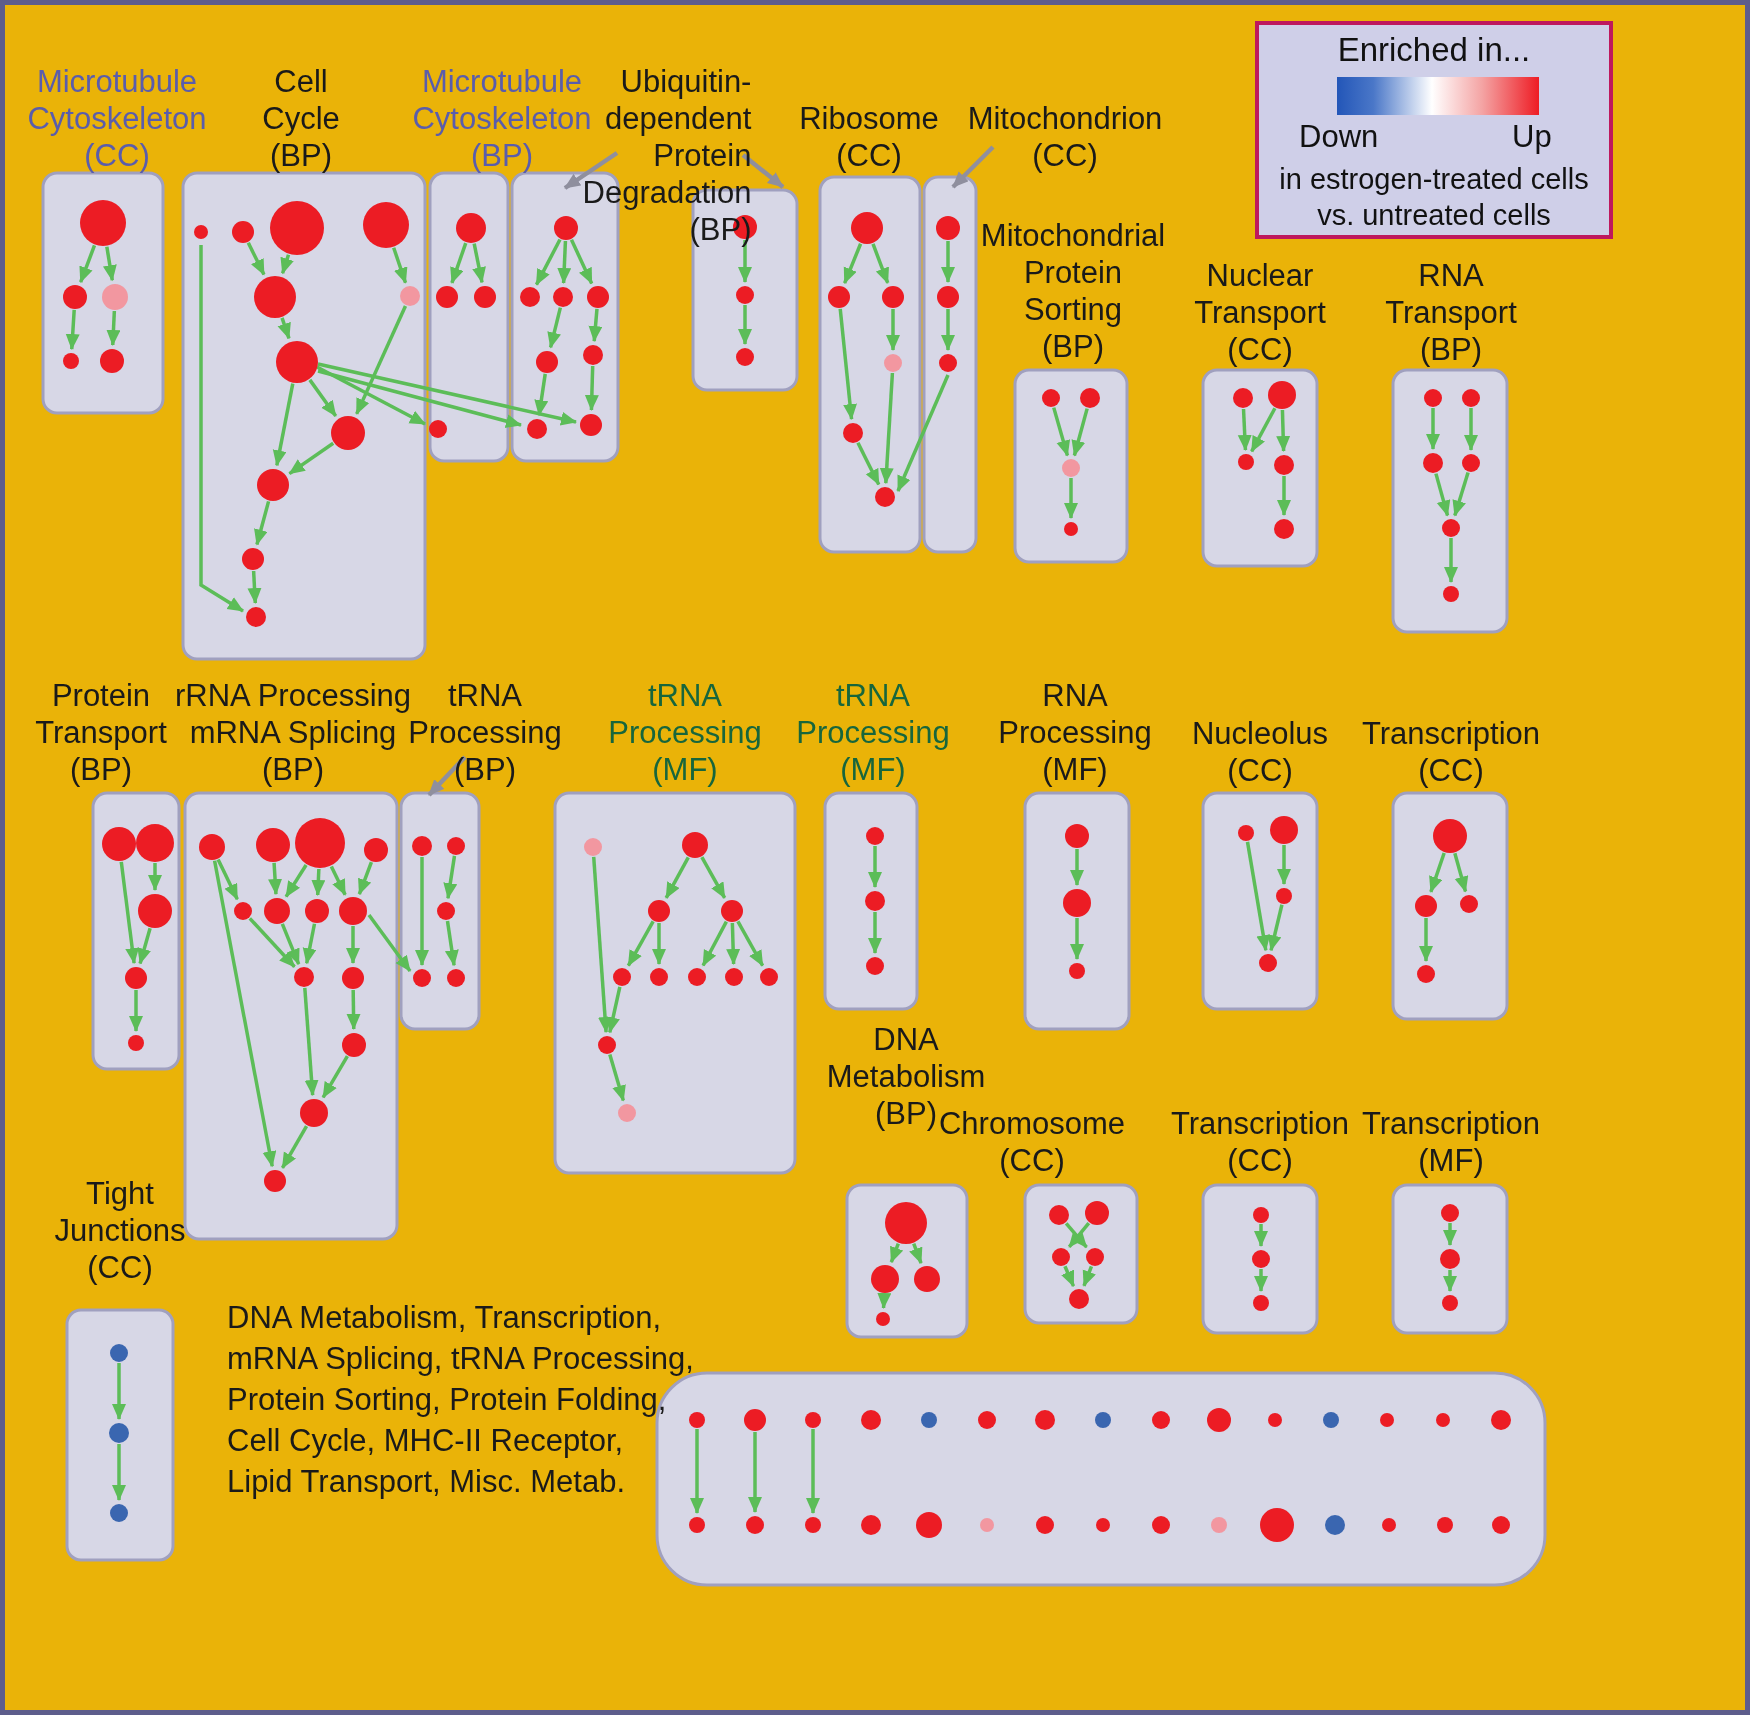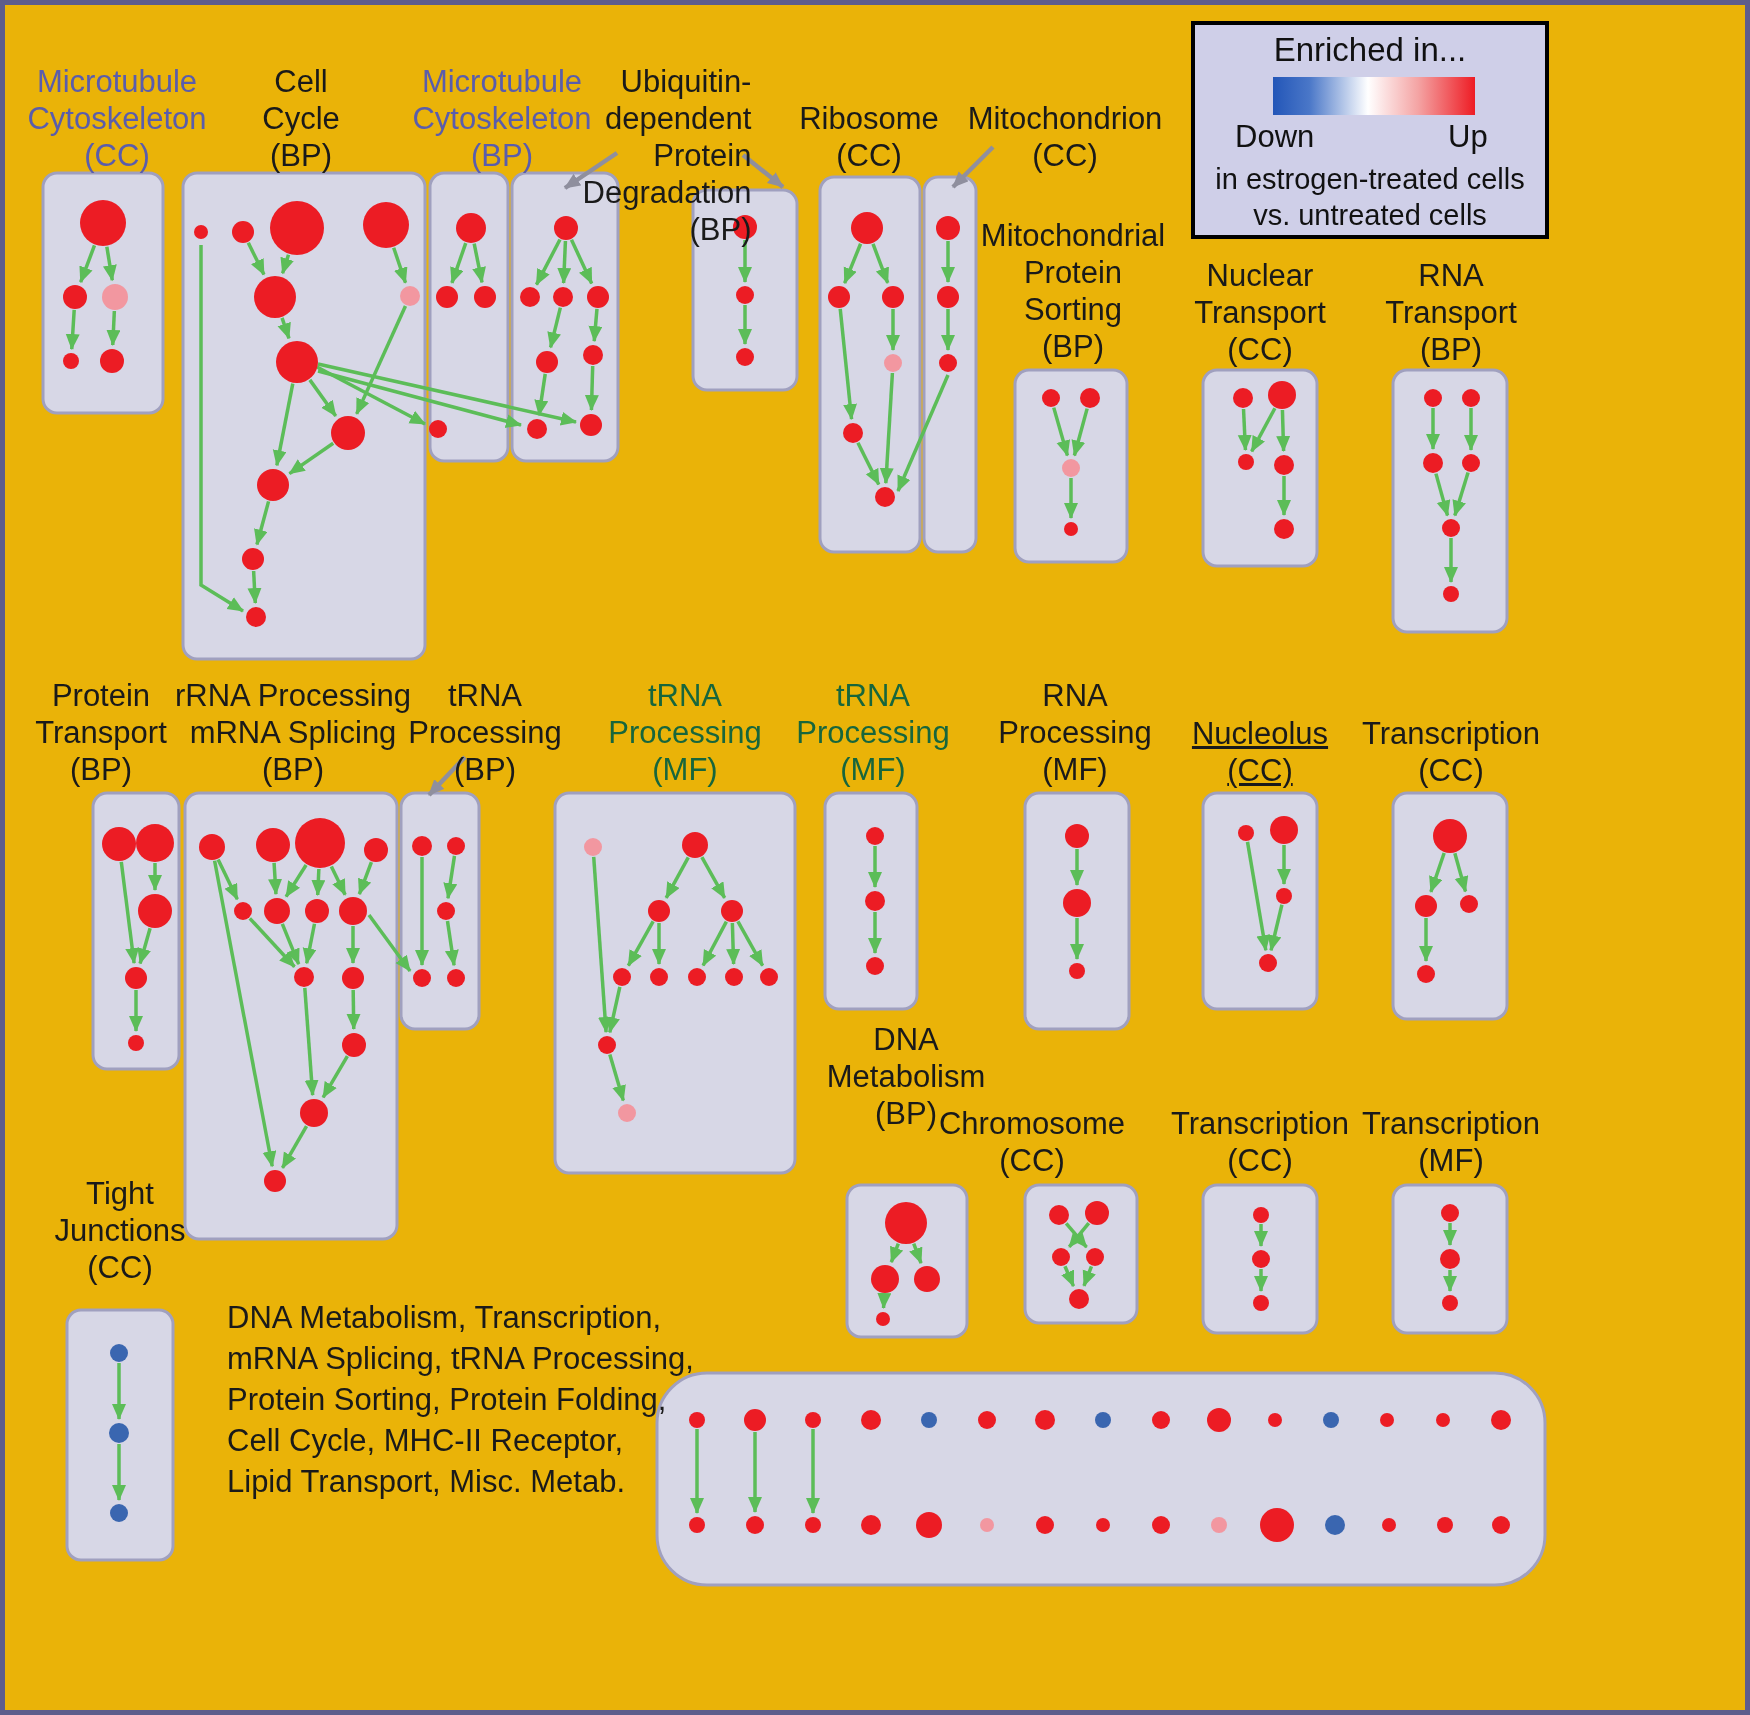--- a/index.html
+++ b/index.html
@@ -12,22 +12,22 @@
   #diagram{position:absolute;left:0;top:0;width:1750px;height:1715px;}
   #labels{position:absolute;left:0;top:0;width:100%;height:100%;pointer-events:none;}
   .cluster-label{
     position:absolute;transform:translateX(-50%);
     text-align:center;white-space:pre-line;
     font-size:31px;line-height:37px;color:#1a1a1a;
   }
   .cluster-label.blue{color:#5a5dac;}
   .cluster-label.green{color:#17663c;}
   #legend{
-    position:absolute;left:1186px;top:16px;width:358px;height:218px;
-    background:#cfcfe8;border:4px solid #000000;
+    position:absolute;left:1250px;top:16px;width:358px;height:218px;
+    background:#cfcfe8;border:4px solid #be185d;
   }
   .legend-title{position:absolute;top:6px;left:0;width:100%;text-align:center;font-size:33px;color:#111;}
   .legend-bar{
     position:absolute;left:78px;top:52px;width:202px;height:38px;
     background:linear-gradient(90deg,#2356b8 0%,#4a77c8 18%,#ffffff 47%,#f4a3a3 72%,#ee1c24 100%);
   }
   .legend-down{position:absolute;left:40px;top:94px;font-size:31px;color:#111;}
   .legend-up{position:absolute;left:253px;top:94px;font-size:31px;color:#111;}
   .legend-sub1{position:absolute;top:138px;left:0;width:100%;text-align:center;font-size:29px;color:#111;}
   .legend-sub2{position:absolute;top:174px;left:0;width:100%;text-align:center;font-size:29px;color:#111;}
@@ -384,21 +384,21 @@
 (BP)</div>
       <div class="cluster-label green" style="left: 680px; top: 672px;">tRNA
 Processing
 (MF)</div>
       <div class="cluster-label green" style="left: 868px; top: 672px;">tRNA
 Processing
 (MF)</div>
       <div class="cluster-label black" style="left: 1070px; top: 672px;">RNA
 Processing
 (MF)</div>
-      <div class="cluster-label black" style="left: 1255px; top: 710px; text-decoration: underline;">Nucleolus
+      <div class="cluster-label black" style="left: 1255px; top: 710px;">Nucleolus
 (CC)</div>
       <div class="cluster-label black" style="left: 1446px; top: 710px;">Transcription
 (CC)</div>
       <div class="cluster-label black" style="left: 901px; top: 1016px;">DNA
 Metabolism
 (BP)</div>
       <div class="cluster-label black" style="left: 1027px; top: 1100px;">Chromosome
 (CC)</div>
       <div class="cluster-label black" style="left: 1255px; top: 1100px;">Transcription
 (CC)</div>

